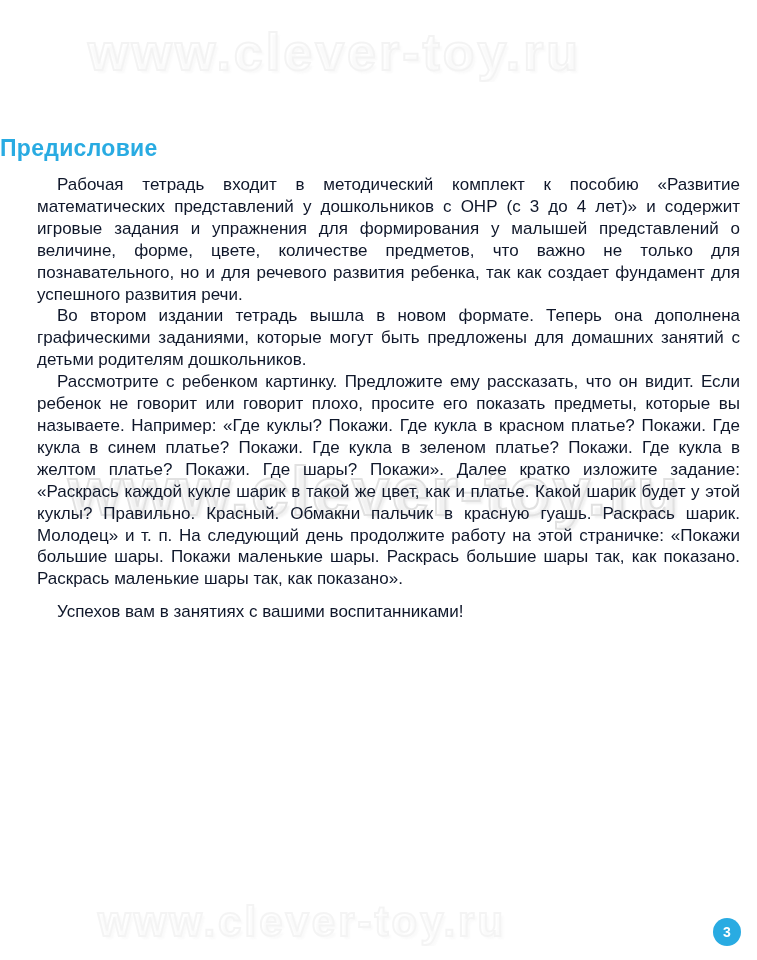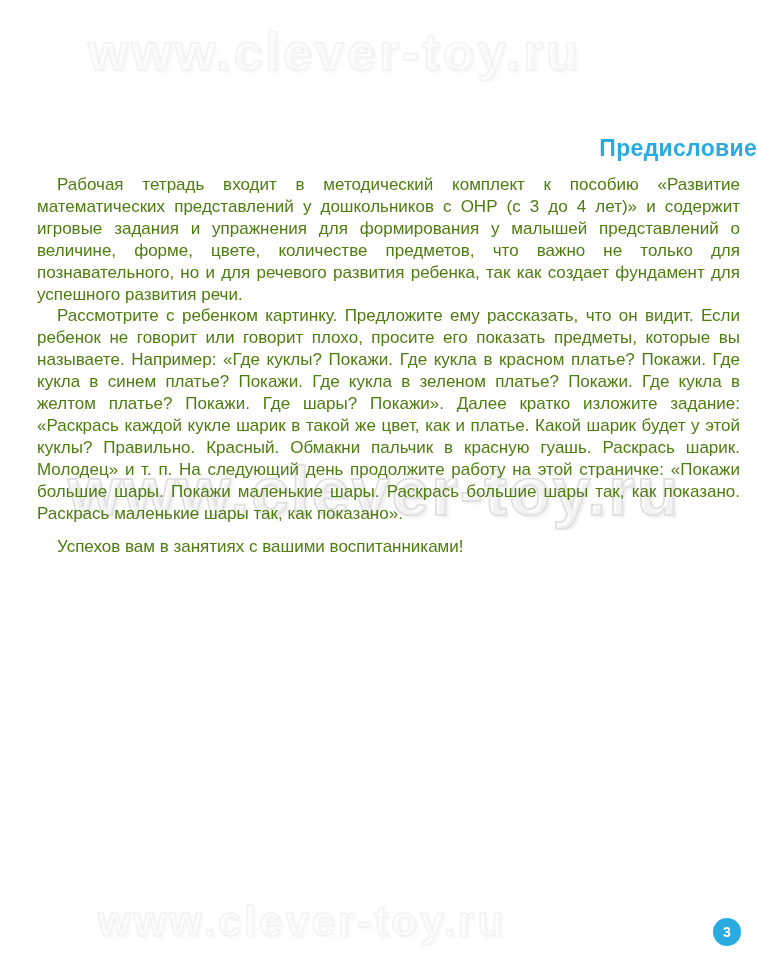--- a/index.html
+++ b/index.html
@@ -14,35 +14,35 @@
     background: #ffffff;
     overflow: hidden;
     font-family: "Liberation Sans", sans-serif;
   }
   .page-title {
     position: absolute;
     top: 135px;
     left: 0;
     width: 757px;
     margin: 0;
-    text-align: right;
+    text-align: left;
     font-size: 23px;
     font-weight: bold;
     letter-spacing: 0.3px;
     color: #29abe2;
     z-index: 3;
   }
   .body-text {
     position: absolute;
     top: 174px;
     left: 37px;
     width: 703px;
     font-size: 17px;
     line-height: 21.9px;
-    color: #4d7c0f;
+    color: #0f172a;
     text-align: justify;
     z-index: 3;
   }
   .body-text p {
     margin: 0;
     text-indent: 20px;
   }
   .body-text p.final {
     margin-top: 11px;
   }
@@ -105,20 +105,21 @@
 <div class="page">
 
   <div class="watermark wm-top">www.clever-toy.ru</div>
 
   <h1 class="page-title">Предисловие</h1>
 
   <div class="watermark wm-mid">www.clever-toy.ru</div>
 
   <div class="body-text">
     <p>Рабочая тетрадь входит в методический комплект к пособию «Развитие математических представлений у дошкольников с ОНР (с 3 до 4 лет)» и содержит игровые задания и упражнения для формирования у малышей представлений о величине, форме, цвете, количестве предметов, что важно не только для познавательного, но и для речевого развития ребенка, так как создает фундамент для успешного развития речи.</p>
+    <p>Во втором издании тетрадь вышла в новом формате. Теперь она дополнена графическими заданиями, которые могут быть предложены для домашних занятий с детьми родителям дошкольников.</p>
     <p>Рассмотрите с ребенком картинку. Предложите ему рассказать, что он видит. Если ребенок не говорит или говорит плохо, просите его показать предметы, которые вы называете. Например: «Где куклы? Покажи. Где кукла в красном платье? Покажи. Где кукла в синем платье? Покажи. Где кукла в зеленом платье? Покажи. Где кукла в желтом платье? Покажи. Где шары? Покажи». Далее кратко изложите задание: «Раскрась каждой кукле шарик в такой же цвет, как и платье. Какой шарик будет у этой куклы? Правильно. Красный. Обмакни пальчик в красную гуашь. Раскрась шарик. Молодец» и т. п. На следующий день продолжите работу на этой страничке: «Покажи большие шары. Покажи маленькие шары. Раскрась большие шары так, как показано. Раскрась маленькие шары так, как показано».</p>
     <p class="final">Успехов вам в занятиях с вашими воспитанниками!</p>
   </div>
 
   <div class="watermark wm-bottom">www.clever-toy.ru</div>
 
   <div class="page-number-badge">3</div>
 
 </div>
 

